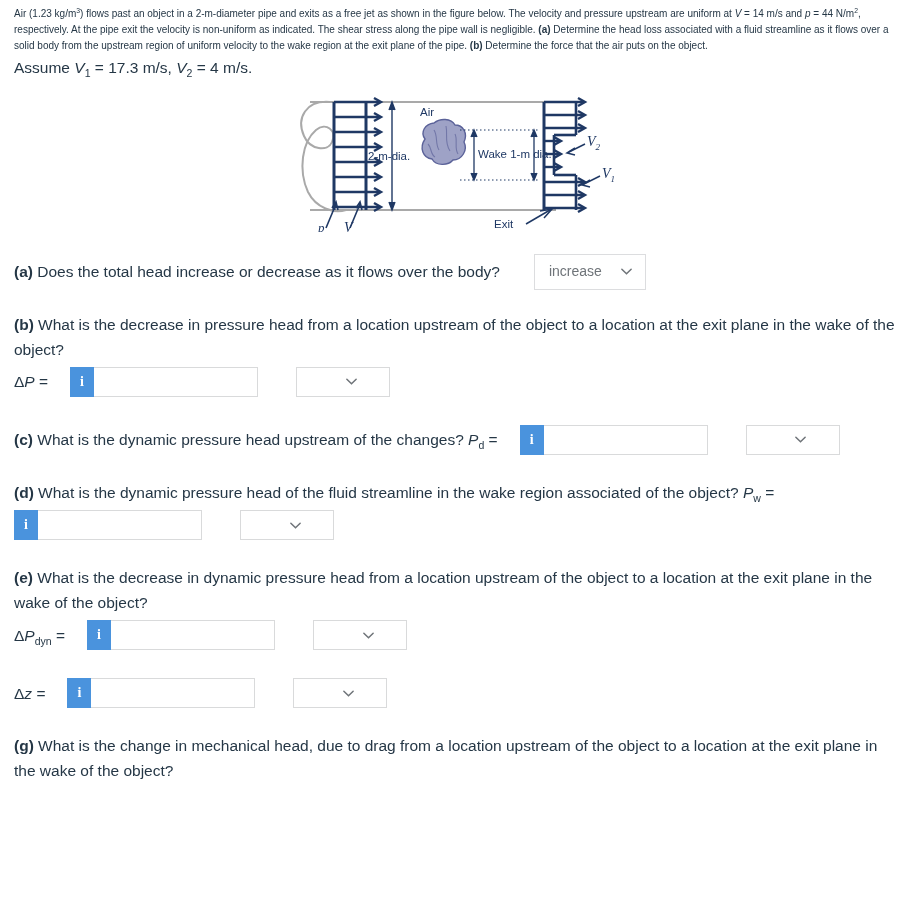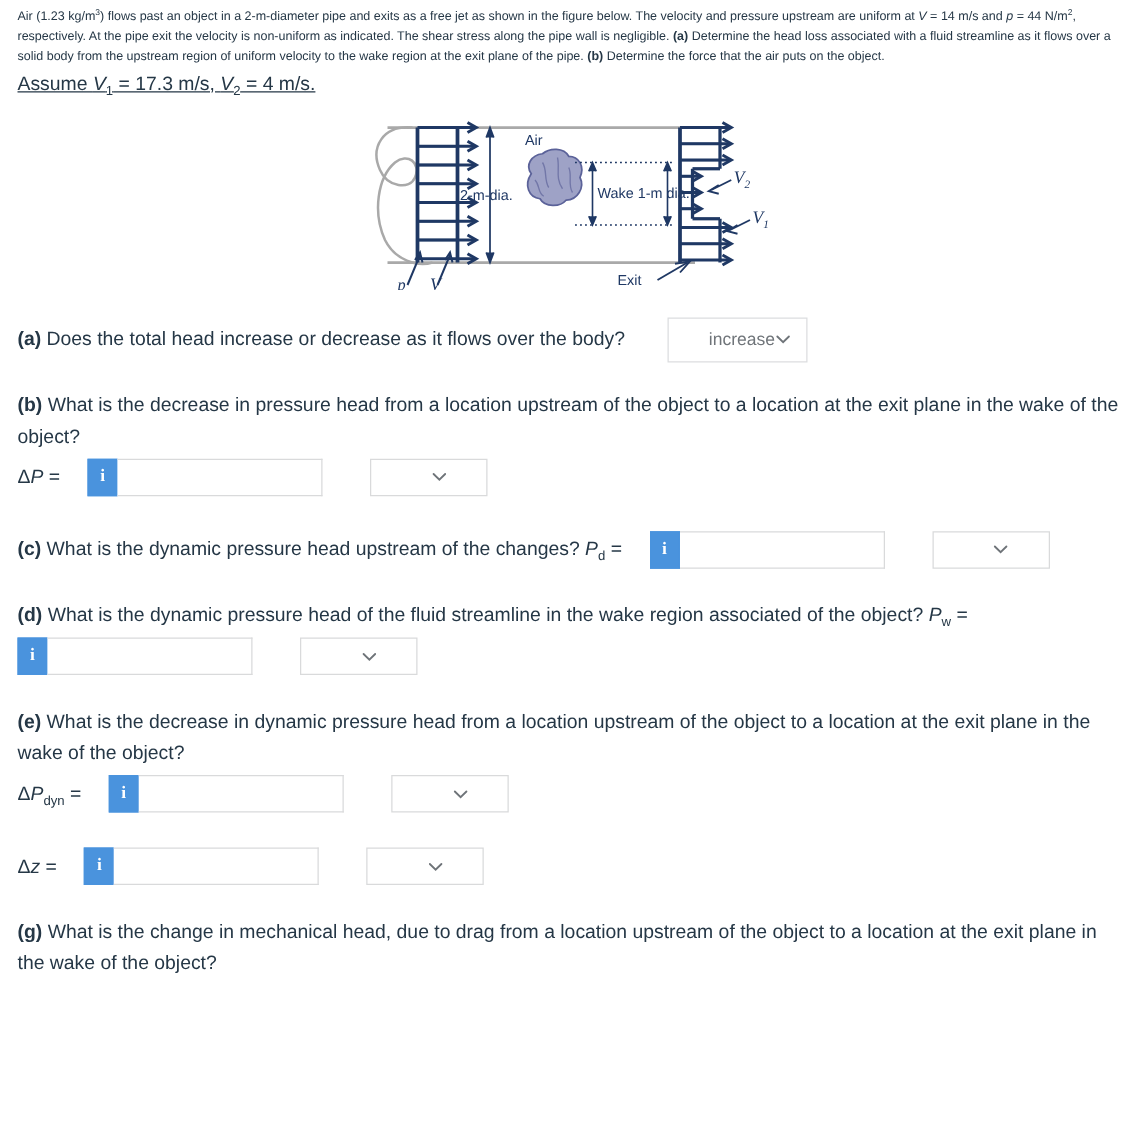--- a/index.html
+++ b/index.html
@@ -26,21 +26,20 @@
     margin: 0;
     font-size: 10px;
     line-height: 1.62;
     color: #253746;
     text-align: left;
   }
   .assume {
     margin: 0;
     font-size: 15.5px;
     line-height: 1.62;
-    text-decoration: underline;
   }
   b, .qlabel { font-weight: 700; }
   i, .it { font-style: italic; }
   sub { font-size: 0.68em; line-height: 0; }
   sup { font-size: 0.68em; line-height: 0; }
 
   
   .figure-wrap {
     width: 100%;
     display: flex;
@@ -132,21 +131,21 @@
     height: 13px;
   }
   .chev svg { display: block; }
 
   .inline-select {
     height: 36px;
     border: 1px solid #dcdddf;
     background: #ffffff;
     display: inline-flex;
     align-items: center;
-    justify-content: flex-end;
+    justify-content: space-between;
     padding: 0 12px 0 14px;
     box-sizing: border-box;
     width: 112px;
     margin-left: 12px;
     vertical-align: middle;
     cursor: pointer;
   }
   .inline-select .select-value { margin-right: 0; color: #6f7479; }
 </style>
 </head>

